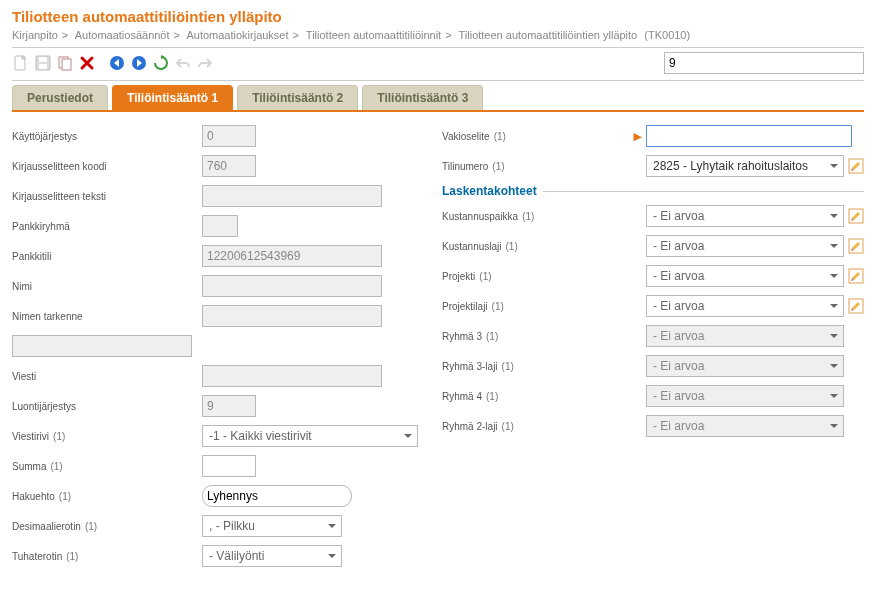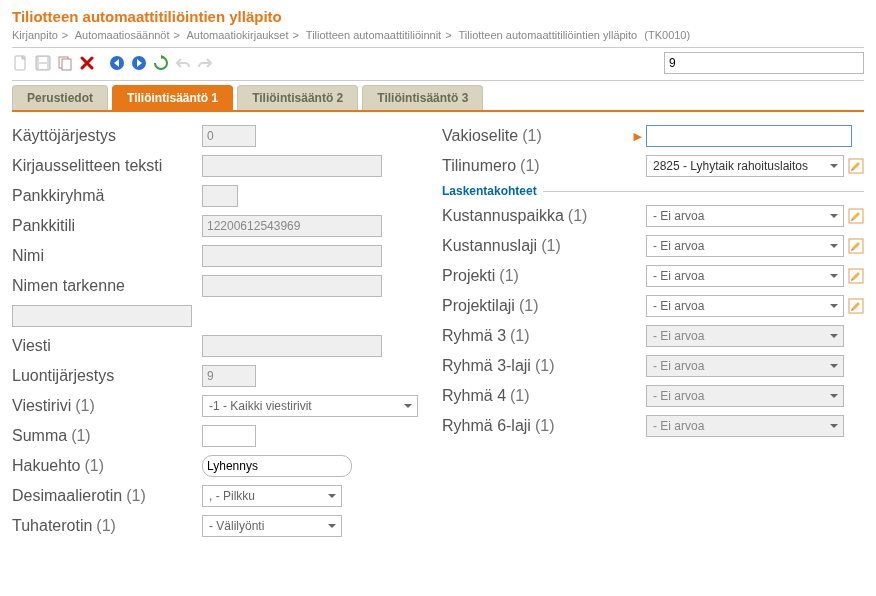--- a/index.html
+++ b/index.html
@@ -77,21 +77,21 @@
   .col { flex: 1; }
   .row {
     display: flex;
     align-items: center;
     min-height: 28px;
     margin-bottom: 2px;
   }
   .row .label {
     width: 190px;
     color: #555;
-    font-size: 16px;
+    font-size: 10px;
   }
   .row .label .sfx { color: #777; margin-left: 4px; }
   .row .control { flex: 1; display: flex; align-items: center; gap: 4px; }
   .row .control .arrow-ind {
     color: #e77817;
     font-size: 11px;
     width: 10px;
     text-align: right;
     flex: 0 0 auto;
   }
@@ -239,20 +239,26 @@
 
   <div class="col">
 
     <div class="row">
       <div class="label">Käyttöjärjestys</div>
       <div class="control">
           <input class="text w-sm" readonly="" value="0" style="">
         </div>
     </div>
 
+    <div class="row">
+      <div class="label">Kirjausselitteen koodi</div>
+      <div class="control">
+          <input class="text w-sm" readonly="" value="760" style="">
+        </div>
+    </div>
 
     <div class="row">
       <div class="label">Kirjausselitteen teksti</div>
       <div class="control">
           <input class="text w-md" readonly="" value="" style="">
         </div>
     </div>
 
     <div class="row">
       <div class="label">Pankkiryhmä</div>
@@ -478,21 +484,21 @@
         <div class="row">
           <div class="label"><span>Ryhmä 4</span><span class="sfx">(1)</span></div>
           <div class="control">
             <span class="arrow-ind"></span>
             <span class="sel-wrap">
               <span class="dd readonly"> -  Ei arvoa</span>
             </span>
           </div>
         </div>
         <div class="row">
-          <div class="label"><span>Ryhmä 6-laji</span><span class="sfx">(1)</span></div>
+          <div class="label"><span>Ryhmä 2-laji</span><span class="sfx">(1)</span></div>
           <div class="control">
             <span class="arrow-ind"></span>
             <span class="sel-wrap">
               <span class="dd readonly"> -  Ei arvoa</span>
             </span>
           </div>
         </div>
       </div>
 
   </div>

